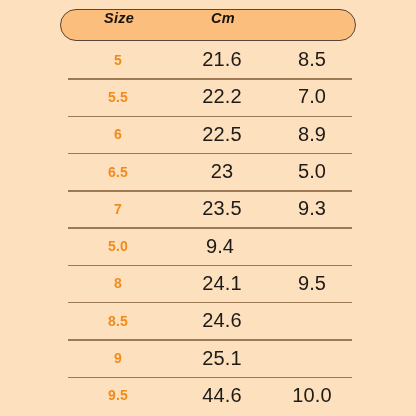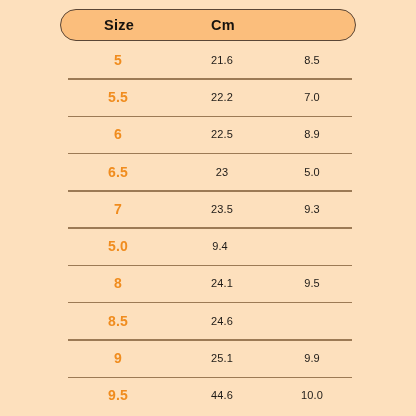--- a/index.html
+++ b/index.html
@@ -26,21 +26,22 @@
     position: absolute;
     left: 60px;
     top: 9px;
     width: 296px;
     height: 32px;
     box-sizing: border-box;
     background: #fbbe7c;
     border: 1.6px solid #5a4636;
     border-radius: 16px;
     display: flex;
-    align-items: center;
+    align-items: flex-start;
+    font-style: italic;
   }
   .chart-header .cell {
     display: flex;
     align-items: center;
     justify-content: center;
     font-size: 14.5px;
     font-weight: bold;
     color: #16120e;
     letter-spacing: 0.2px;
   }
@@ -78,21 +79,21 @@
     justify-content: center;
     box-sizing: border-box;
   }
   .cell-size {
     font-size: 14px;
     font-weight: bold;
     color: #f08c1e;
     letter-spacing: 0.2px;
   }
   .cell-cm, .cell-inch {
-    font-size: 11px;
+    font-size: 20px;
     font-weight: normal;
     color: #1d1a17;
     letter-spacing: 0.1px;
   }
 </style>
 </head>
 <body>
 
 <div id="size-chart">
 
@@ -145,21 +146,20 @@
     </div>
 
     <div class="chart-row">
       <div class="cell col-size cell-size">8.5</div>
       <div class="cell col-cm cell-cm">24.6</div>
     </div>
 
     <div class="chart-row">
       <div class="cell col-size cell-size">9</div>
       <div class="cell col-cm cell-cm">25.1</div>
-      <div class="cell col-inch cell-inch">9.9</div>
     </div>
 
     <div class="chart-row">
       <div class="cell col-size cell-size">9.5</div>
       <div class="cell col-cm cell-cm">44.6</div>
       <div class="cell col-inch cell-inch">10.0</div>
     </div>
 
   </div>
 </div>

